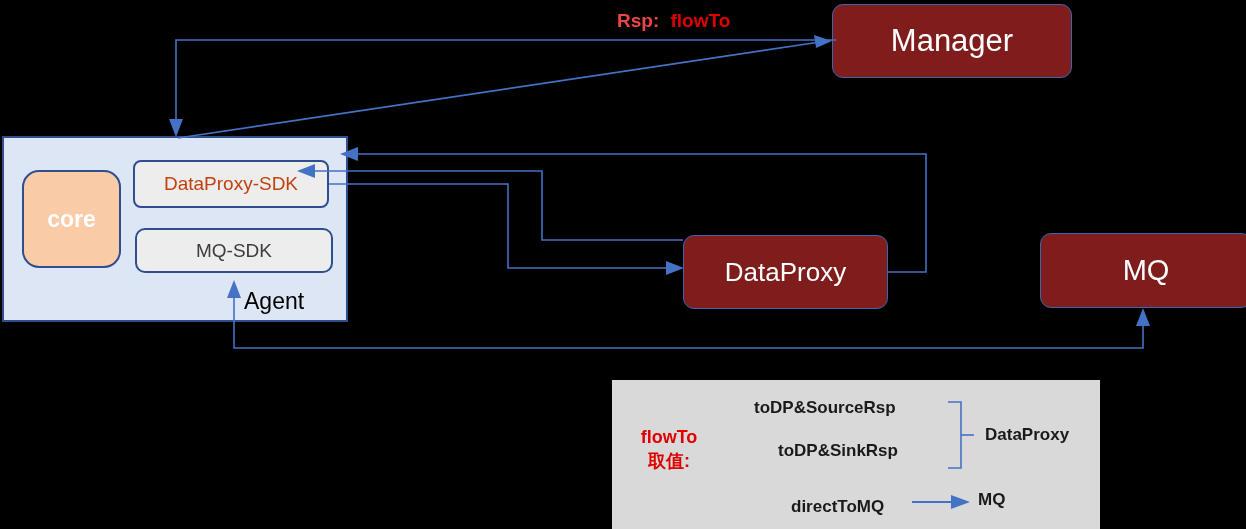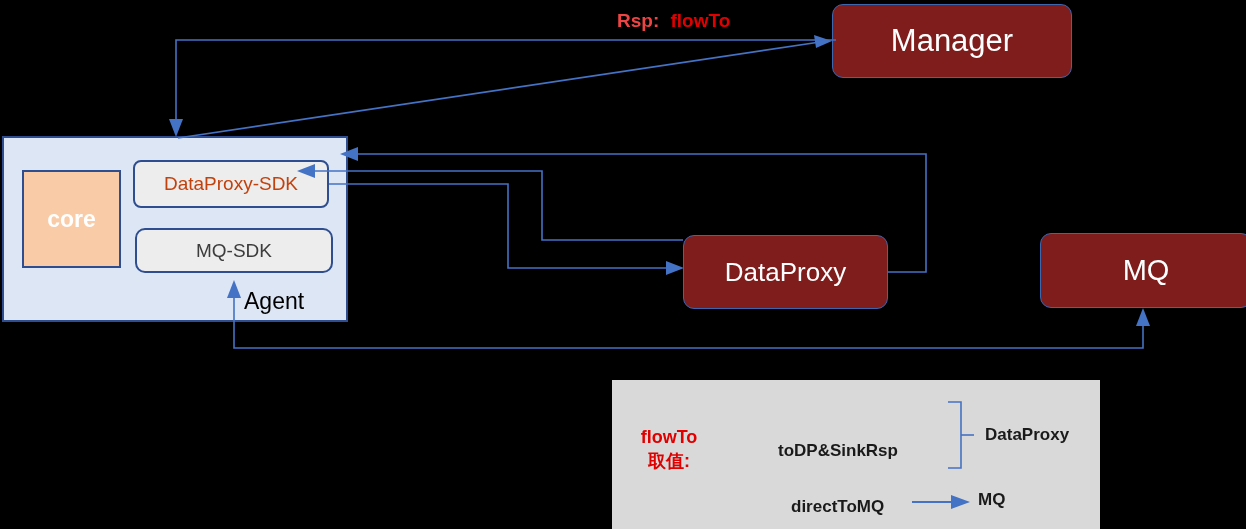--- a/index.html
+++ b/index.html
@@ -14,21 +14,21 @@
     left:2px;top:136px;width:346px;height:186px;
     background:#DCE6F5;border:2.5px solid #2E4E8F;
   }
   #agent-label{
     position:absolute;left:244px;top:286px;width:90px;height:30px;
     color:#000;font-size:23px;line-height:30px;text-align:right;
     display:flex;align-items:center;
   }
   #core-box{
     left:22px;top:170px;width:99px;height:98px;
-    background:#F9CCA7;border:2.5px solid #2E4E8F;border-radius:0;
+    background:#F9CCA7;border:2.5px solid #2E4E8F;border-radius:17px;
     color:#fff;font-size:23px;font-weight:bold;
   }
   #dp-sdk-box{
     left:133px;top:160px;width:196px;height:48px;
     background:#EDEDED;border:2.5px solid #2E4E8F;border-radius:8px;
     color:#c2410c;font-size:19px;
   }
   #mq-sdk-box{
     left:135px;top:228px;width:198px;height:45px;
     background:#EDEDED;border:2.5px solid #2E4E8F;border-radius:10px;
@@ -130,20 +130,21 @@
       <polygon class="ah" points="1143,308 1136,326 1150,326"></polygon>
       <polygon class="ah" points="234,280 227,298 241,298"></polygon>
     </g>
   </svg>
 
   <div id="legend-box"></div>
   <div id="legend-title">
     <div>flowTo</div>
     <div>取值:</div>
   </div>
+  <div class="legend-item" id="lg-v1">toDP&amp;SourceRsp</div>
   <div class="legend-item" id="lg-v2">toDP&amp;SinkRsp</div>
   <div class="legend-item" id="lg-v3">directToMQ</div>
   <div class="legend-item" id="lg-t1">DataProxy</div>
   <div class="legend-item" id="lg-t2">MQ</div>
 
   <svg class="overlay">
 
     <g>
       <path class="ln" d="M 948,402 L 961,402 L 961,468 L 948,468"></path>
       <line class="ln" x1="961" y1="435" x2="974" y2="435"></line>

